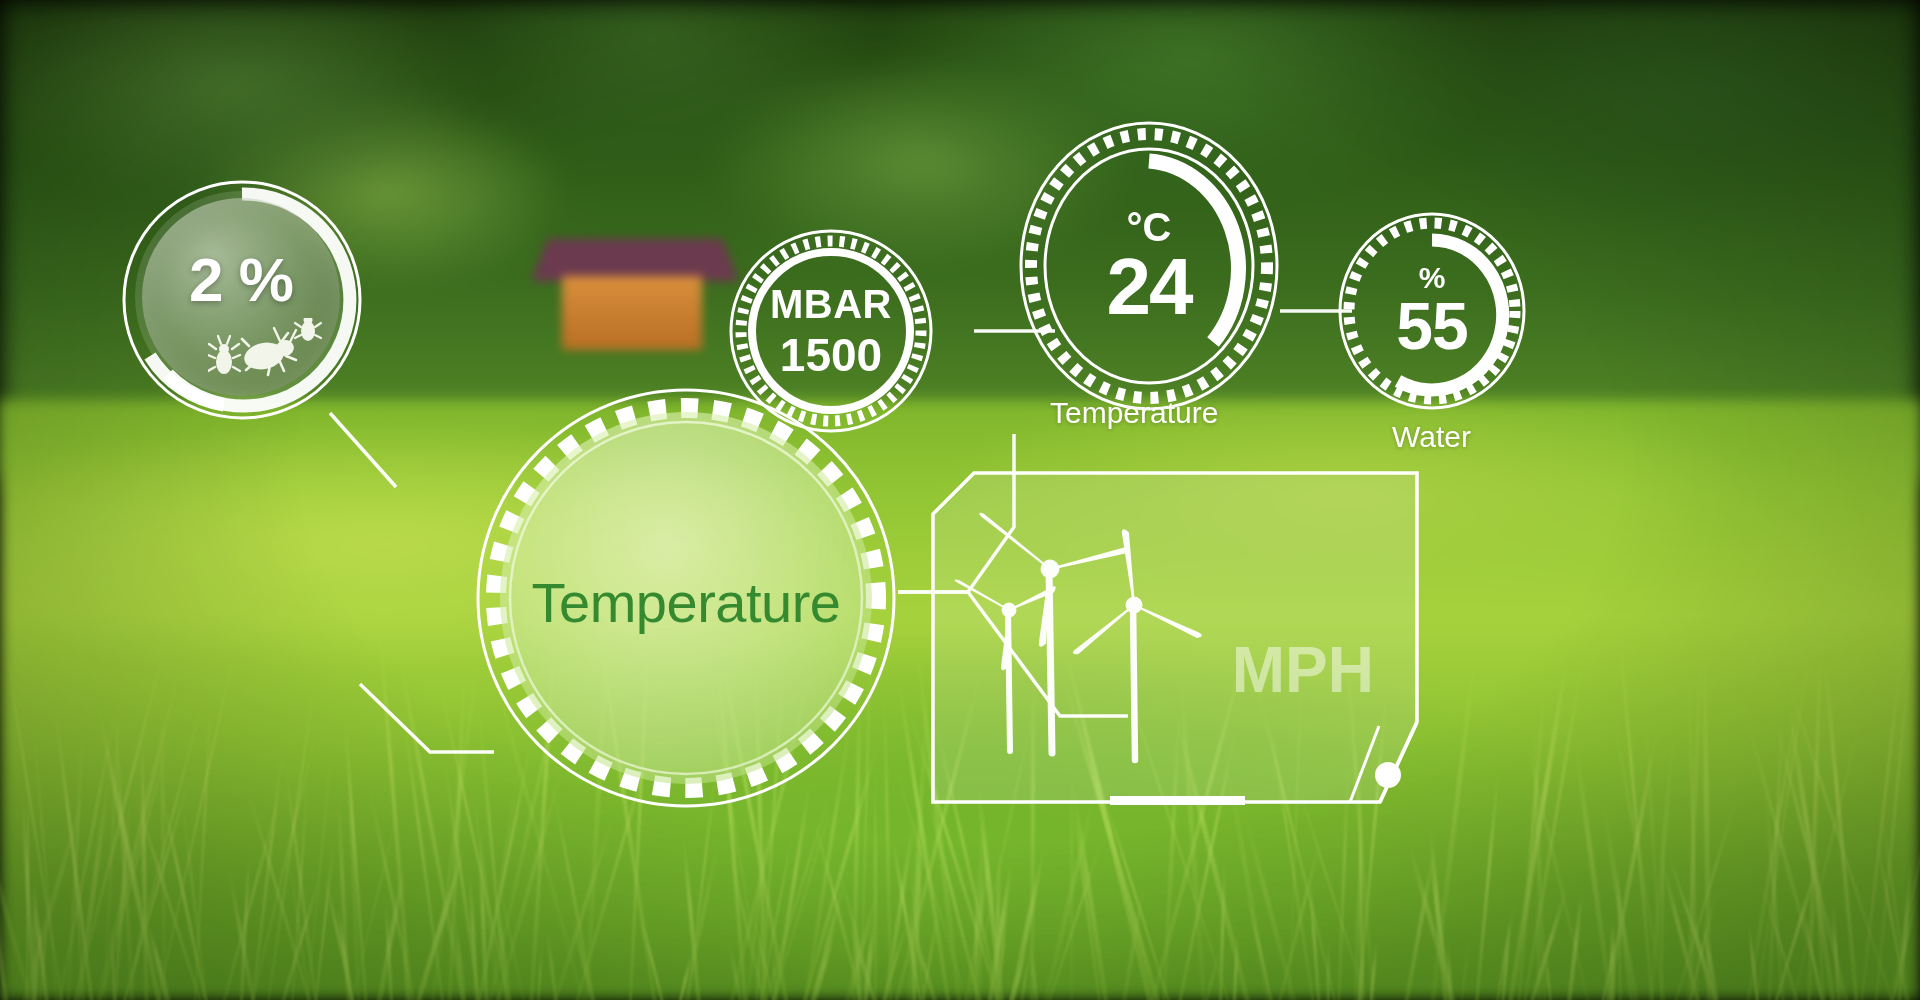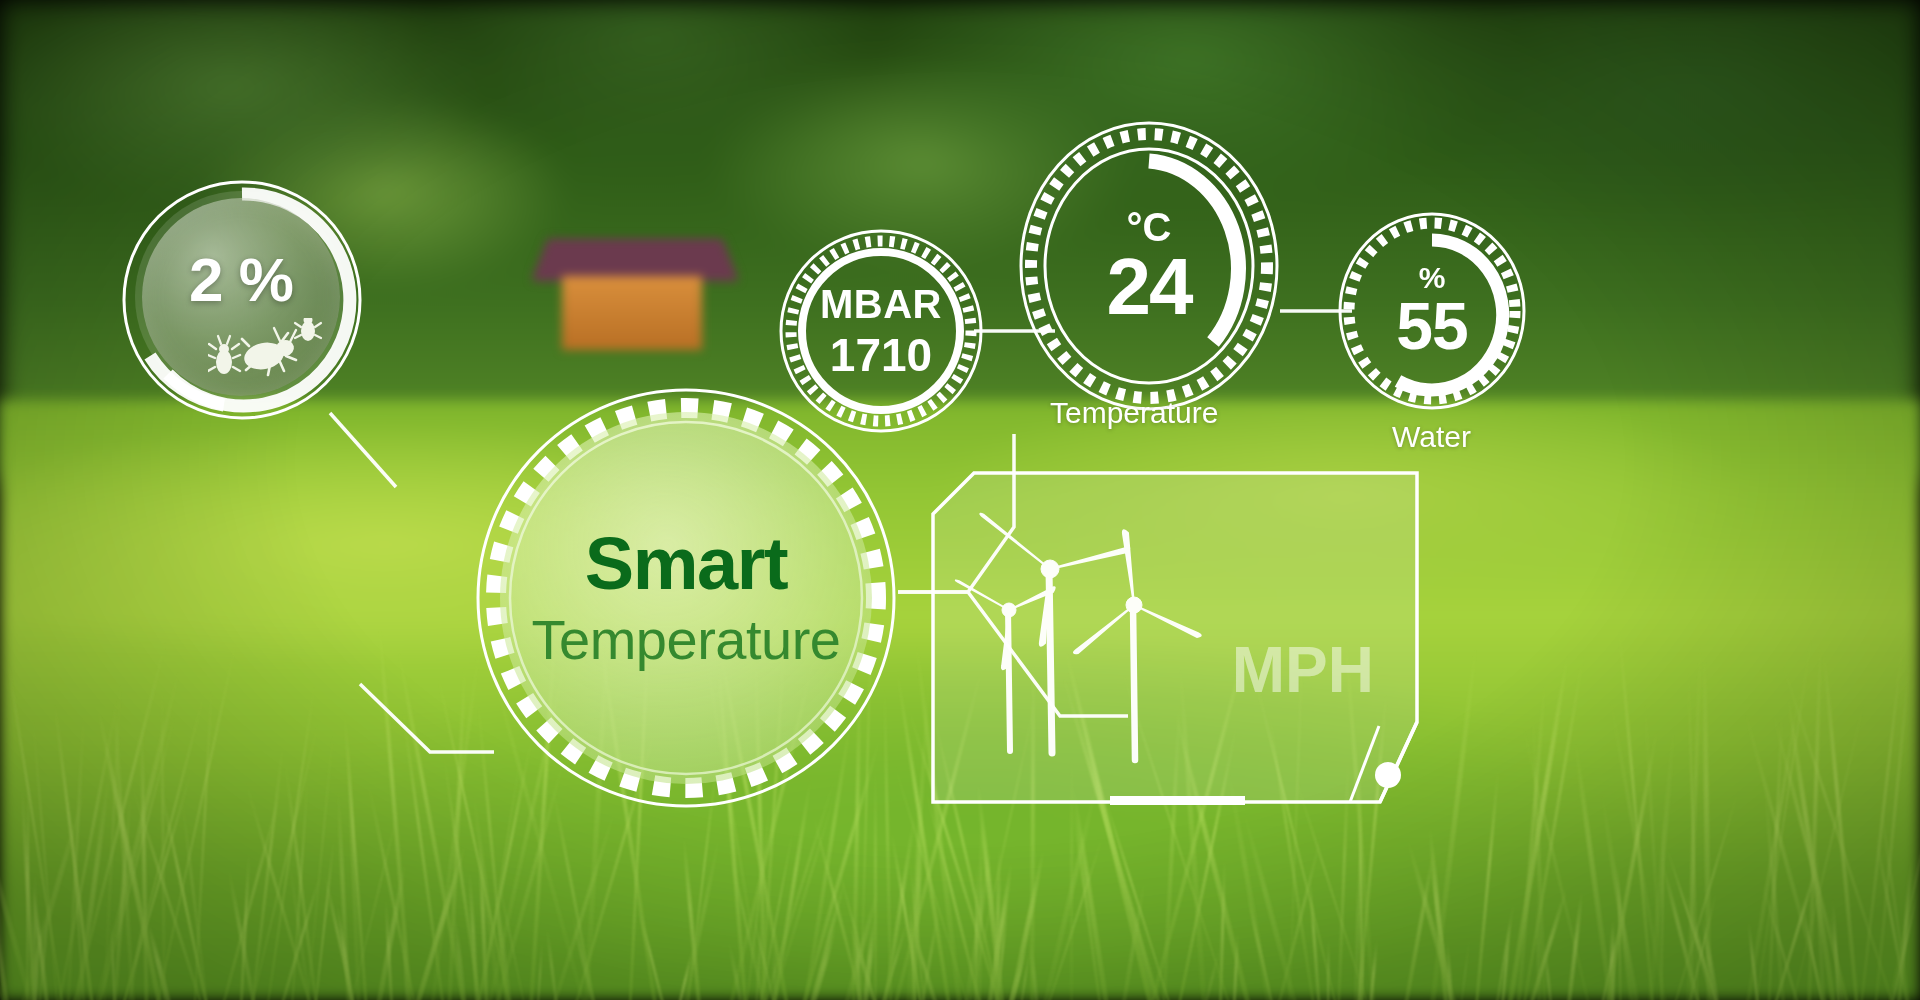--- a/index.html
+++ b/index.html
@@ -63,21 +63,21 @@
   #center{left:470px;top:382px;width:432px;height:432px;}
   #center .disc{
     position:absolute;left:30px;top:30px;width:372px;height:372px;border-radius:50%;
     background:radial-gradient(circle at 45% 36%, rgba(236,247,204,.72) 0%, rgba(214,238,168,.60) 48%, rgba(168,214,100,.52) 100%);
   }
   #center .txt{position:absolute;left:30px;top:30px;width:372px;height:372px;display:flex;flex-direction:column;align-items:center;justify-content:center;}
   #center .t1{font-size:74px;font-weight:700;color:#0a6b1b;letter-spacing:-1.5px;line-height:1;}
   #center .t2{font-size:56px;font-weight:400;color:#35892f;letter-spacing:-.5px;line-height:1.05;margin-top:10px;}
 
   
-  #mbar{left:778px;top:228px;width:206px;height:206px;}
+  #mbar{left:728px;top:228px;width:206px;height:206px;}
   #mbar .txt{position:absolute;inset:0;display:flex;flex-direction:column;align-items:center;justify-content:center;color:#fff;}
   #mbar .l1{font-size:40px;font-weight:700;letter-spacing:.5px;line-height:1;}
   #mbar .l2{font-size:46px;font-weight:700;letter-spacing:0;line-height:1;margin-top:8px;}
 
   
   #temp{left:1018px;top:120px;width:262px;height:292px;}
   #temp .txt{position:absolute;inset:0;display:flex;flex-direction:column;align-items:center;justify-content:center;color:#fff;}
   #temp .unit{font-size:40px;font-weight:700;line-height:1;margin-bottom:2px;}
   #temp .val{font-size:80px;font-weight:700;line-height:.95;letter-spacing:-2px;}
   .caption{position:absolute;color:#fff;font-size:30px;font-weight:400;text-shadow:0 1px 4px rgba(0,0,0,.25);white-space:nowrap;}
@@ -423,34 +423,33 @@
   </div>
 
   <div class="hud" id="center">
     <div class="disc"></div>
     <svg width="432" height="432" viewBox="0 0 432 432">
       <circle cx="216" cy="216" r="208" fill="none" stroke="#ffffff" stroke-width="3"></circle>
       <circle cx="216" cy="216" r="190" fill="none" stroke="#ffffff" stroke-width="20" stroke-dasharray="17 15" stroke-dashoffset="6"></circle>
       <circle cx="216" cy="216" r="176" fill="none" stroke="#ffffff" stroke-width="2.5" opacity=".9"></circle>
     </svg>
     <div class="txt">
-      <div class="t1">Smart</div>
       <div class="t2">Temperature</div>
     </div>
   </div>
 
   <div class="hud" id="mbar">
     <svg width="206" height="206" viewBox="0 0 206 206">
       <circle cx="103" cy="103" r="100" fill="none" stroke="#ffffff" stroke-width="3"></circle>
       <circle cx="103" cy="103" r="90" fill="none" stroke="#ffffff" stroke-width="11" stroke-dasharray="5 7"></circle>
       <circle cx="103" cy="103" r="79" fill="none" stroke="#ffffff" stroke-width="8"></circle>
     </svg>
     <div class="txt">
       <div class="l1">MBAR</div>
-      <div class="l2">1710</div>
+      <div class="l2">1500</div>
     </div>
   </div>
 
   <div class="hud" id="temp">
     <svg width="262" height="292" viewBox="0 0 262 292">
       <ellipse cx="131" cy="146" rx="128" ry="143" fill="none" stroke="#ffffff" stroke-width="3"></ellipse>
       <ellipse cx="131" cy="146" rx="118" ry="132" fill="none" stroke="#ffffff" stroke-width="12" stroke-dasharray="8 9"></ellipse>
       <ellipse cx="131" cy="146" rx="104" ry="117" fill="none" stroke="#ffffff" stroke-width="3"></ellipse>
 
       <path d="M 131 41 A 96 108 0 0 1 195 222" fill="none" stroke="#ffffff" stroke-width="15" stroke-linecap="butt"></path>

